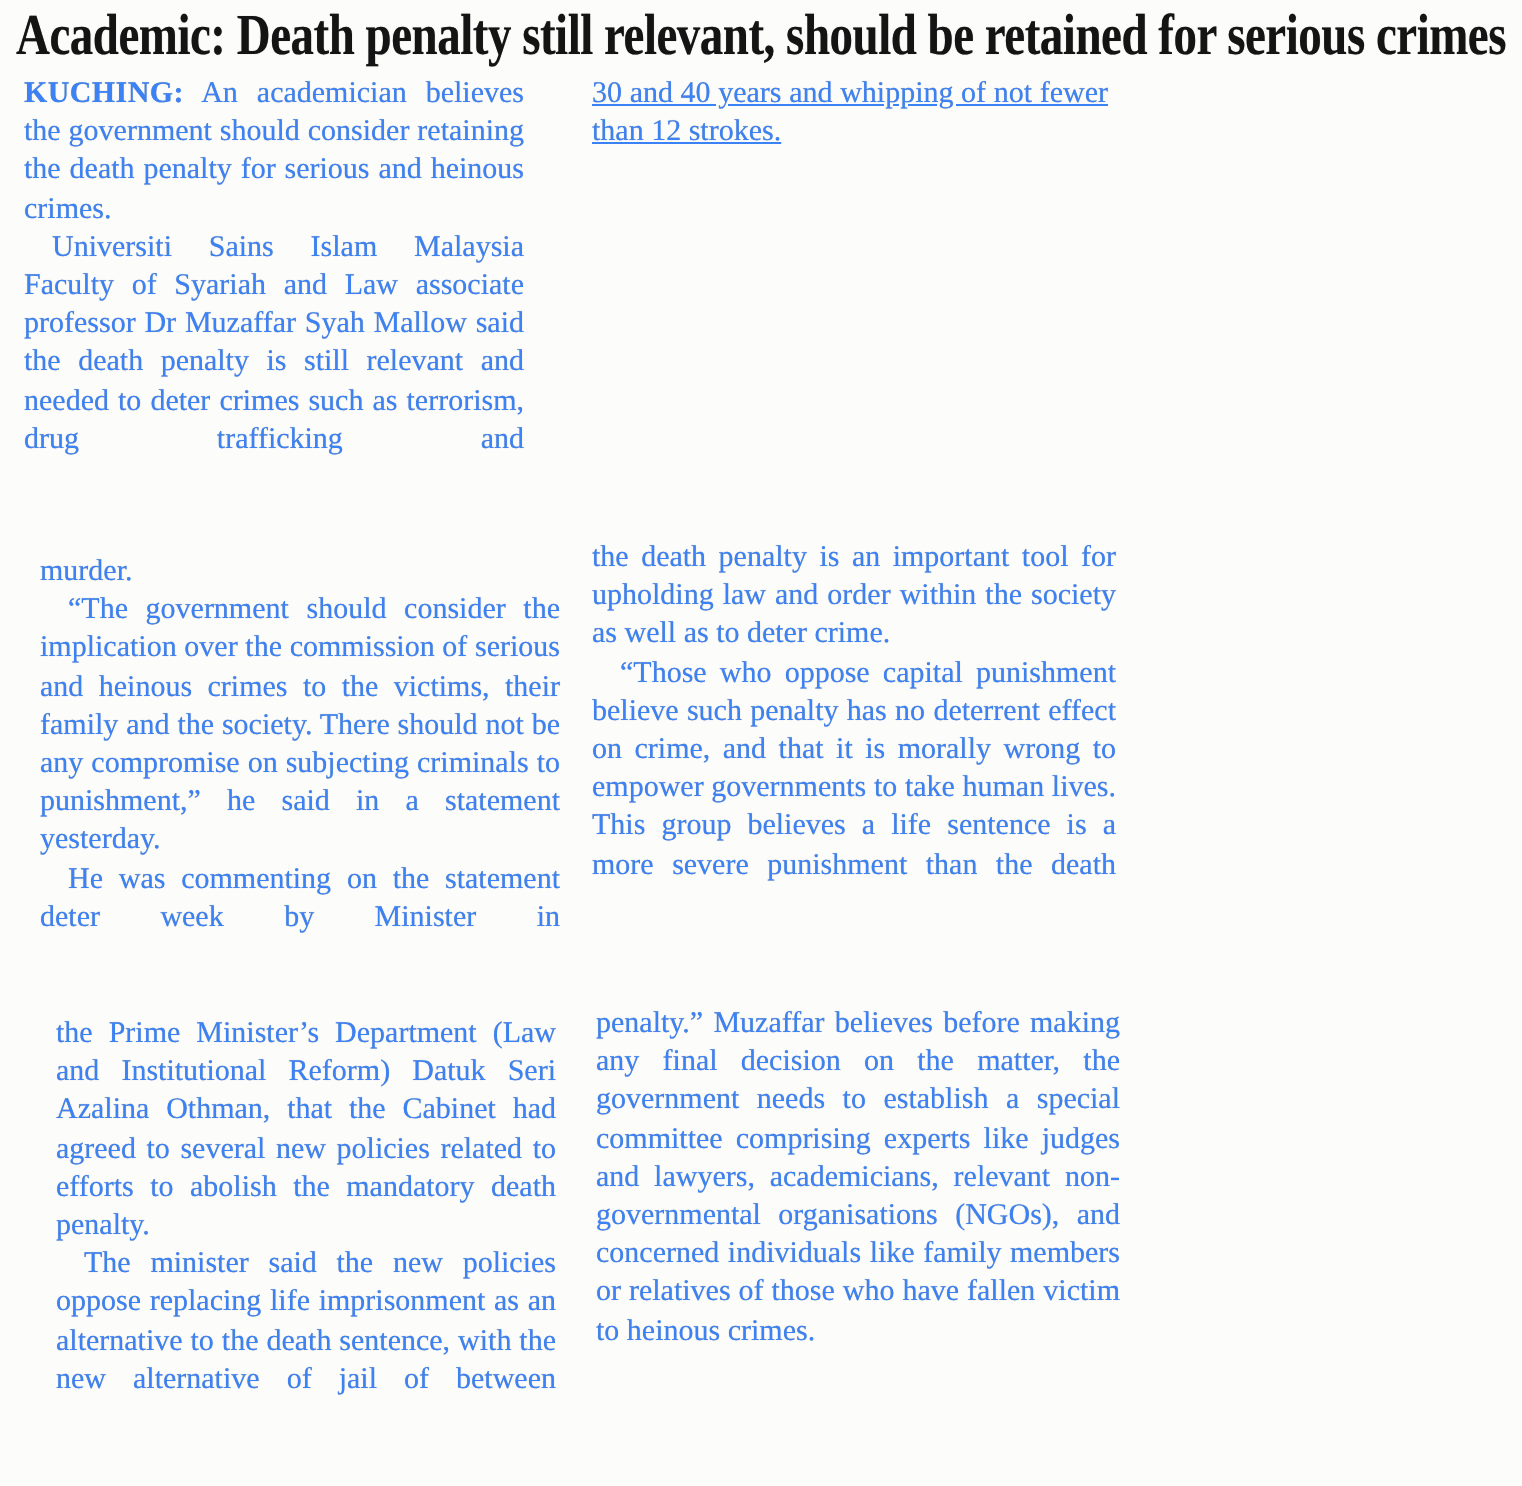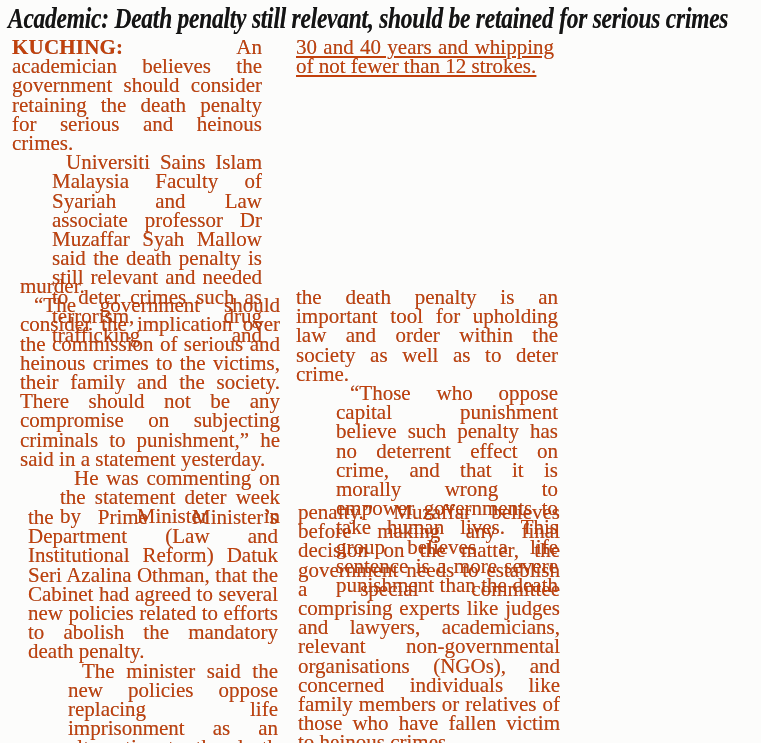--- a/index.html
+++ b/index.html
@@ -6,49 +6,48 @@
   body {
     width: 761px; height: 743px;
     background: #fcfcfb;
     font-family: "Liberation Serif", serif;
     position: relative;
     overflow: hidden;
   }
   .headline-wrap {
     position: absolute; top: 2px; left: 8px; width: 750px;
     white-space: nowrap;
-    font-style: italic;
   }
   .headline-wrap h1 {
     margin: 0; display: inline-block;
     font-size: 29px; font-weight: 700;
     letter-spacing: -0.3px;
     color: #141414;
     transform-origin: 0 50%;
     text-shadow: 0 0 0.4px rgba(20,20,20,0.55);
   }
   .block {
     position: absolute;
-    font-size: 21px;
+    font-size: 15px;
     line-height: 19.2px;
-    color: #c2410c;
+    color: #3b82f6;
     text-align: justify;
     text-shadow: 0 0 0.4px rgba(40,40,40,0.45);
   }
   .para { margin: 0; }
   .indent { text-indent: 14px; }
-  .cont { text-align-last: justify; margin-left: 40px; }
+  .cont { text-align-last: justify; }
   strong.dateline { font-weight: 700; letter-spacing: 0.2px; }
 
   
   #b-l1 { top: 38px;  left: 12px;  width: 250px; }
   #b-l2 { top: 277px; left: 20px;  width: 260px; }
   #b-l3 { top: 508px; left: 28px;  width: 250px; }
   #b-r1 { top: 38px;  left: 296px; width: 258px; text-decoration: underline; }
-  #b-r2 { top: 288px; left: 296px; width: 262px; }
+  #b-r2 { top: 270px; left: 296px; width: 262px; }
   #b-r3 { top: 503px; left: 298px; width: 262px; }
 </style>
 </head>
 <body>
 
 <div class="headline-wrap">
   <h1 style="transform: scaleX(0.809686);">Academic: Death penalty still relevant, should be retained for serious crimes</h1>
 </div>
 
 <div class="block" id="b-l1">

